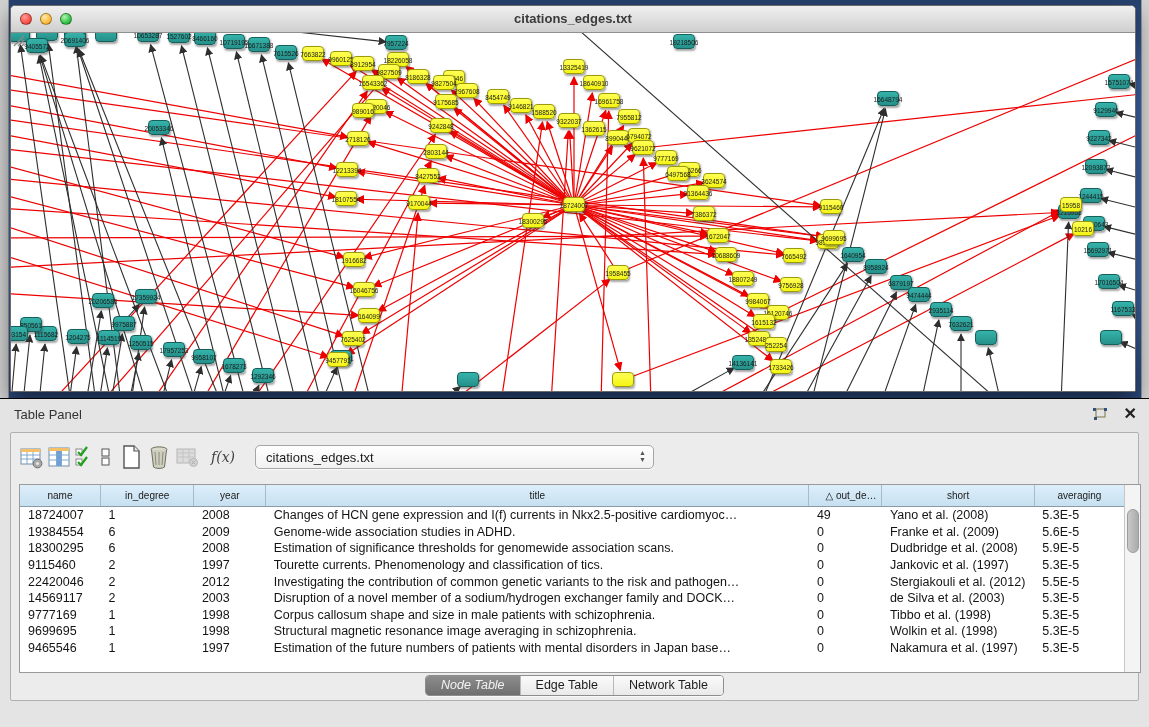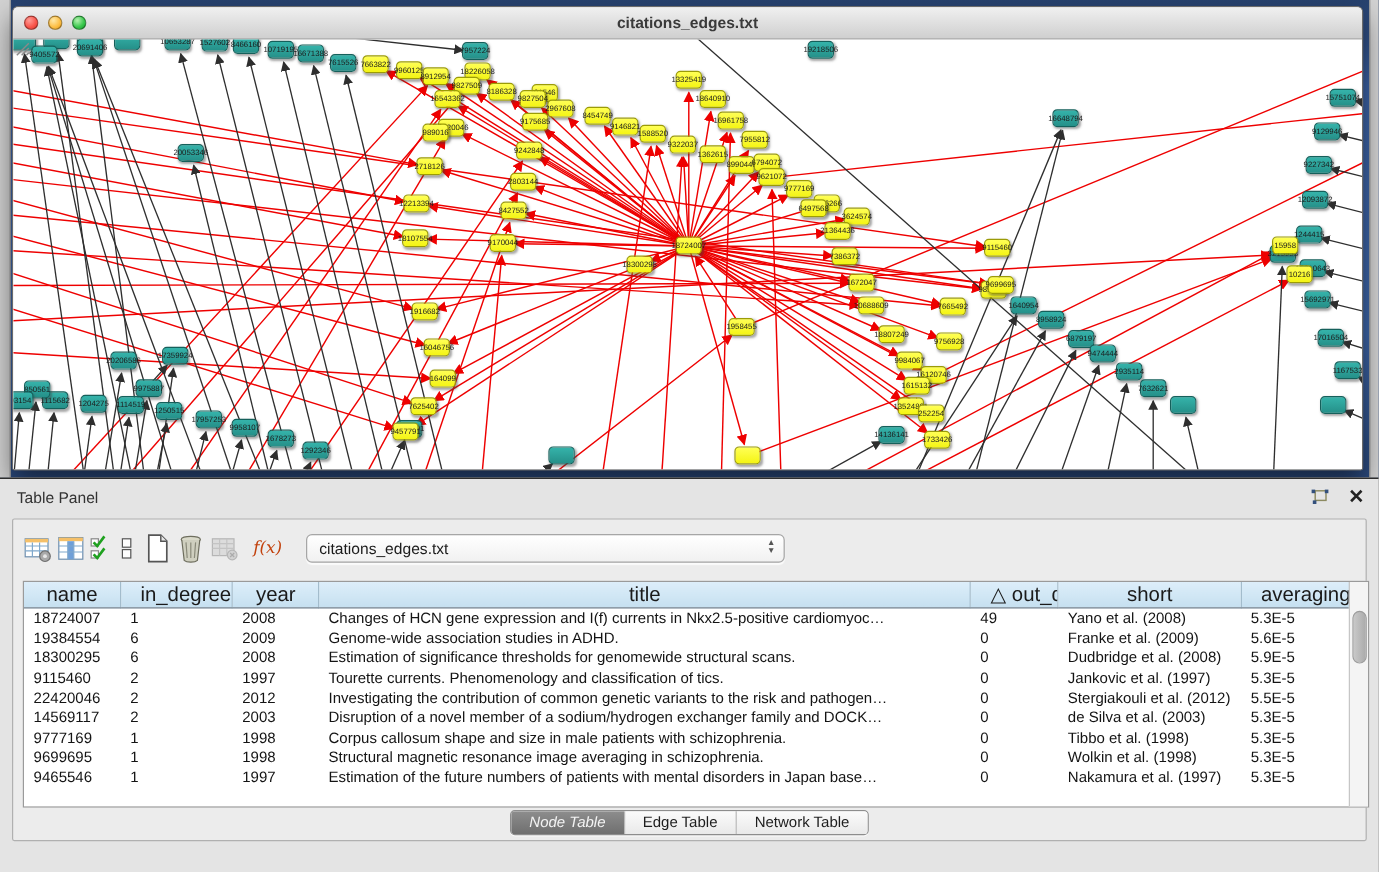--- a/index.html
+++ b/index.html
@@ -38,34 +38,34 @@
     background:#e4e4e4;border-top:1px solid #000000;box-sizing:border-box;}
   .panel-header{position:absolute;left:0;top:0;width:100%;height:32px;}
   .panel-title{position:absolute;left:14px;top:8px;font-size:13px;color:#333;}
   .panel-float{position:absolute;right:40px;top:8px;width:18px;height:16px;cursor:pointer;}
   .panel-close{position:absolute;right:12px;top:5px;font-size:16px;font-weight:bold;color:#222;cursor:pointer;}
   .inner{position:absolute;left:10px;top:33px;width:1129px;height:269px;
     background:#ececec;border:1px solid #b0b0b0;border-radius:2px;box-sizing:border-box;}
   .toolbar{position:absolute;left:6px;top:8px;height:32px;display:flex;align-items:center;}
   .tbtn{width:28px;height:28px;display:flex;align-items:center;justify-content:center;cursor:pointer;}
   .tbtn.sm{width:22px;}
-  .fx{font-family:"DejaVu Serif",serif;font-style:italic;font-size:14px;color:#c2410c;margin:0 6px 0 10px;}
+  .fx{font-family:"DejaVu Serif",serif;font-style:italic;font-size:14px;color:#404040;margin:0 6px 0 10px;}
   .combo{position:relative;width:397px;height:22px;margin-left:14px;border:1px solid #a6a6a6;
     border-radius:5px;background:linear-gradient(180deg,#ffffff,#f1f1f1);
     box-shadow:0 1px 1px rgba(255,255,255,.8);display:flex;align-items:center;cursor:pointer;}
   .combo .val{font-size:13px;color:#1c1c1c;padding-left:10px;}
   .combo .arrows{position:absolute;right:7px;top:3px;display:flex;flex-direction:column;line-height:7px;
     font-size:7px;color:#555;}
   
   .tablewrap{position:absolute;left:8px;top:51px;width:1122px;height:189px;
     background:#fff;border:1px solid #9a9a9a;box-sizing:border-box;}
   table.grid{border-collapse:collapse;table-layout:fixed;width:1105px;font-size:12.5px;color:#141414;}
   table.grid th{height:21px;background:linear-gradient(180deg,#ddeefa,#c6e0f0);
     border-bottom:1px solid #8a9aa6;border-right:1px solid #a3bccc;
-    font-weight:normal;font-size:17px;color:#1a1a1a;padding:0 16px;white-space:nowrap;
+    font-weight:normal;font-size:10px;color:#1a1a1a;padding:0 16px;white-space:nowrap;
     overflow:hidden;cursor:pointer;}
   table.grid th.sorted{text-align:left;}
   table.grid td{height:16.6px;padding:0 2px 0 8px;white-space:nowrap;overflow:hidden;
     text-overflow:clip;}
   .vscroll{position:absolute;right:0;top:0;width:15px;height:187px;background:#f4f4f4;
     border-left:1px solid #c6c6c6;}
   .vthumb{position:absolute;left:2px;top:24px;width:10px;height:42px;border-radius:6px;
     background:linear-gradient(90deg,#c9c9c9,#ababab);border:1px solid #9c9c9c;cursor:grab;}
   
   .tabsrow{position:absolute;left:0;right:0;top:242px;height:22px;display:flex;justify-content:center;}
@@ -712,21 +712,21 @@
                 <td>2009</td>
                 <td>Genome-wide association studies in ADHD.</td>
                 <td>0</td>
                 <td>Franke et al. (2009)</td>
                 <td>5.6E-5</td>
               </tr>
               <tr>
                 <td>18300295</td>
                 <td>6</td>
                 <td>2008</td>
-                <td>Estimation of significance thresholds for genomewide structural scans.</td>
+                <td>Estimation of significance thresholds for genomewide association scans.</td>
                 <td>0</td>
                 <td>Dudbridge et al. (2008)</td>
                 <td>5.9E-5</td>
               </tr>
               <tr>
                 <td>9115460</td>
                 <td>2</td>
                 <td>1997</td>
                 <td>Tourette currents. Phenomenology and classification of tics.</td>
                 <td>0</td>

